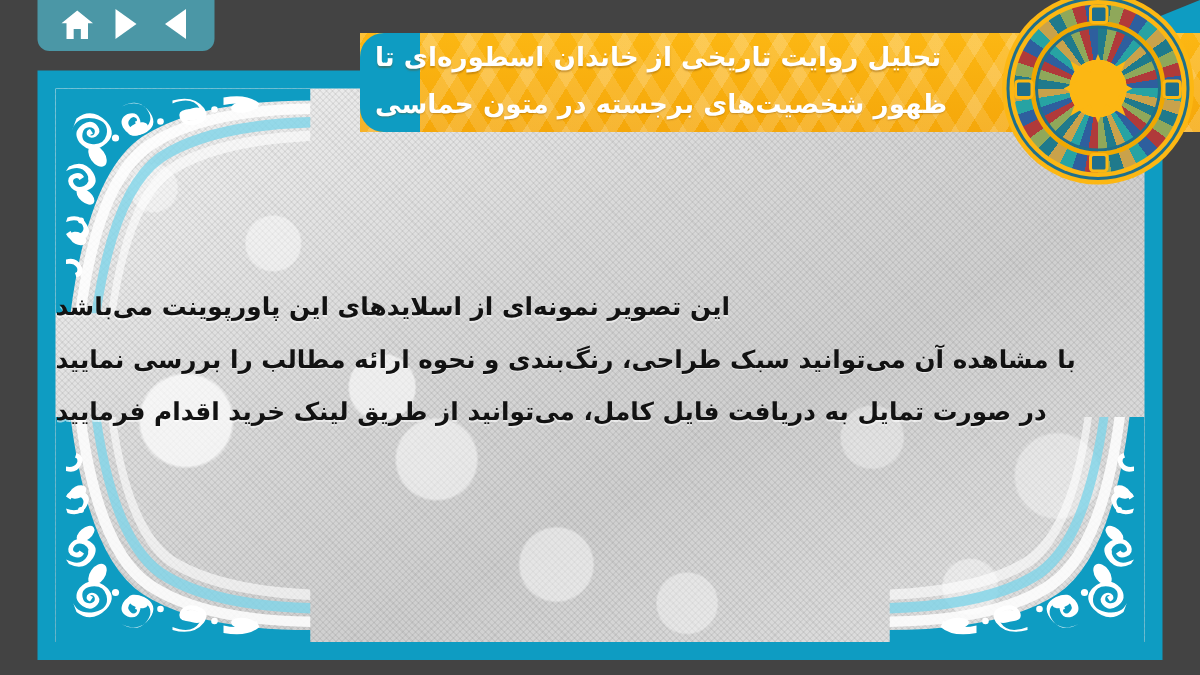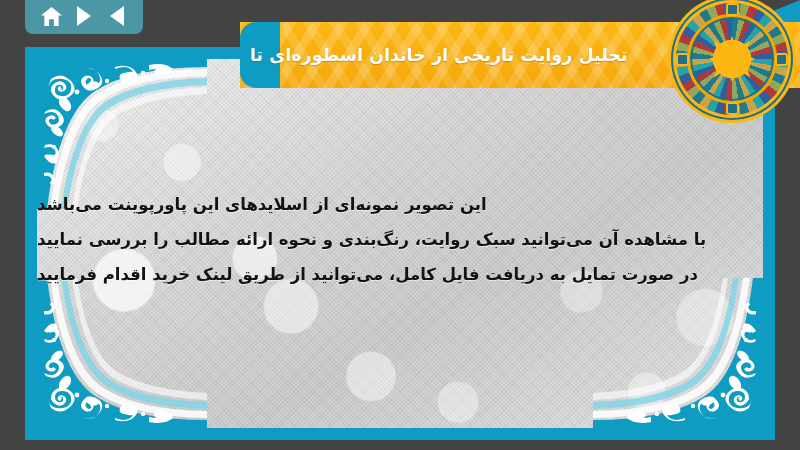--- a/index.html
+++ b/index.html
@@ -185,20 +185,21 @@
         <path d="M12 1 L23 10 L19.5 10 L19.5 21 L14.5 21 L14.5 14 L9.5 14 L9.5 21 L4.5 21 L4.5 10 L1 10 Z" fill="#ffffff"></path>
         <rect x="10.2" y="15.4" width="3.6" height="4" fill="#4b97a6"></rect>
       </svg>
     </div>
   </div>
 
   <div id="title-banner"></div>
   <div id="title-cap"></div>
   <div id="title-text">
     <span>تحلیل روایت تاریخی از خاندان اسطوره‌ای تا</span>
+    <span>ظهور شخصیت‌های برجسته در متون حماسی</span>
   </div>
 
   <div id="medallion">
     <div class="med-node" style="left:49.5px;top:0px;"></div>
     <div class="med-node" style="left:49.5px;bottom:0px;"></div>
     <div class="med-node" style="left:0px;top:49.5px;"></div>
     <div class="med-node" style="right:0px;top:49.5px;"></div>
   </div>
 
   <div id="frame">
@@ -280,19 +281,19 @@
           <circle cx="40" cy="33" r="2.4"></circle>
           <circle cx="70" cy="22" r="2.2"></circle>
           <circle cx="106" cy="14" r="2.2"></circle>
           <circle cx="24" cy="60" r="2.2"></circle>
           <circle cx="17" cy="88" r="2"></circle>
         </g>
       </svg>
 
       <div id="body-text">
         <div>این تصویر نمونه‌ای از اسلایدهای این پاورپوینت می‌باشد</div>
-        <div>با مشاهده آن می‌توانید سبک روایت، رنگ‌بندی و نحوه ارائه مطالب را بررسی نمایید</div>
+        <div>با مشاهده آن می‌توانید سبک طراحی، رنگ‌بندی و نحوه ارائه مطالب را بررسی نمایید</div>
         <div>در صورت تمایل به دریافت فایل کامل، می‌توانید از طریق لینک خرید اقدام فرمایید</div>
       </div>
 
     </div>
   </div>
 </div>
 
 </body></html>

